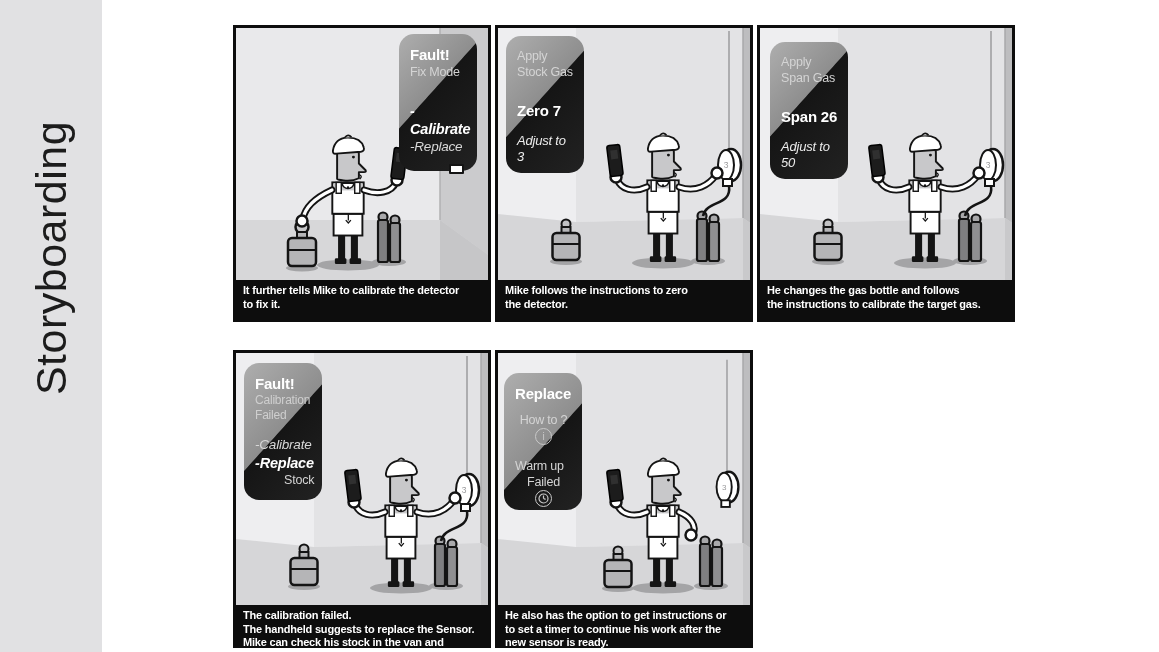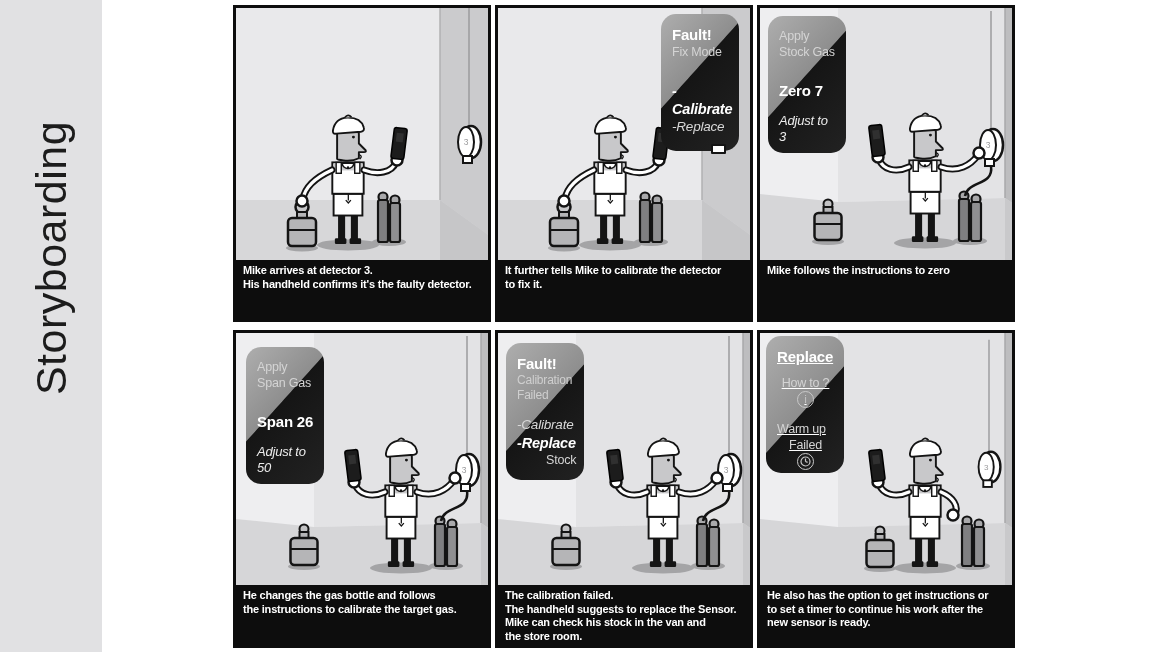--- a/index.html
+++ b/index.html
@@ -13,39 +13,39 @@
     transform:translate(-50%,-50%) rotate(-90deg);
     font-size:43px;font-weight:100;color:#1c1c1c;white-space:nowrap;letter-spacing:0.5px;
   }
   .board{
     position:absolute;left:233px;top:5px;
     display:grid;grid-template-columns:258px 258px 258px;grid-template-rows:317px 318px;
     column-gap:4px;row-gap:8px;
   }
   .panel{
     background:#0d0d0d;border:3px solid #0d0d0d;box-sizing:border-box;
-    display:flex;flex-direction:column;
+    display:flex;flex-direction:column;margin-top:20px;
   }
   .scene{position:relative;height:252px;background:#e9e9eb;overflow:hidden;flex:0 0 auto;}
   .scene > svg{display:block;width:252px;height:252px;}
   .caption{
     flex:1;padding:4px 7px 2px 7px;color:#ffffff;
     font-weight:bold;font-size:11px;line-height:13.5px;letter-spacing:-0.2px;
   }
   
   .phone{
     position:absolute;width:78px;height:137px;border-radius:15px;box-sizing:border-box;
     padding:12px 8px 0 11px;z-index:2;color:#fff;
     background:linear-gradient(132deg,#aeaeae 0%,#8e8e8e var(--cut,45%),#151515 calc(var(--cut,45%) + 0.6%),#222222 100%);
   }
   .phone-p2{right:11px;top:6px;--cut:42%;}
   .phone-p3{left:8px;top:8px;--cut:45%;}
   .phone-p4{left:10px;top:14px;--cut:42%;}
   .phone-p5{left:8px;top:10px;--cut:48%;}
-  .phone-p6{left:6px;top:3px;text-decoration:underline;--cut:52%;}
+  .phone-p6{left:6px;top:20px;--cut:52%;}
   .ph-title{font-weight:bold;font-size:15px;line-height:18px;letter-spacing:-0.2px;}
   .ph-sub{font-size:12.5px;line-height:16px;color:#d4d4d4;letter-spacing:-0.2px;}
   .ph-sub-sm{font-size:12px;line-height:15px;color:#cfcfcf;letter-spacing:-0.2px;}
   .ph-opt{font-size:13.5px;line-height:18px;font-style:italic;color:#d8d8d8;letter-spacing:-0.2px;}
   .ph-opt-b{font-size:14.5px;line-height:18px;font-style:italic;font-weight:bold;color:#ffffff;letter-spacing:-0.2px;}
   .ph-italic{font-size:13px;line-height:16px;font-style:italic;color:#ececec;letter-spacing:-0.2px;}
   .ph-indent{padding-left:29px;}
   .ph-gap-lg{height:22px;} .ph-gap-md{height:13px;} .ph-gap-sm{height:9px;}
   .ph-row{display:flex;align-items:center;justify-content:space-between;padding-right:2px;flex-direction:column;}
   .icon-circle{
@@ -203,31 +203,20 @@
     </symbol>
   </defs>
 </svg>
 
 <aside class="sidebar">
   <div class="sidebar-title">Storyboarding</div>
 </aside>
 
 <main class="board">
 
-  <section class="panel">
-    <div class="scene">
-      <svg viewBox="0 0 252 252">
-          <use href="#scene-a"></use>
-        </svg>
-    </div>
-    <div class="caption">
-      <div>Mike arrives at detector 3.</div>
-      <div>His handheld confirms it's the faulty detector.</div>
-    </div>
-  </section>
 
   <section class="panel">
     <div class="scene">
       <svg viewBox="0 0 252 252">
           <use href="#scene-a2"></use>
         </svg>
       <div class="phone phone-p2">
         <div class="ph-title">Fault!</div>
         <div class="ph-sub">Fix Mode</div>
         <div class="ph-gap-lg"></div>
@@ -251,20 +240,21 @@
         <div class="ph-sub">Apply</div>
         <div class="ph-sub">Stock Gas</div>
         <div class="ph-gap-lg"></div>
         <div class="ph-title">Zero 7</div>
         <div class="ph-gap-md"></div>
         <div class="ph-italic">Adjust to 3</div>
       </div>
     </div>
     <div class="caption">
       <div>Mike follows the instructions to zero</div>
+      <div>the detector.</div>
     </div>
   </section>
 
   <section class="panel">
     <div class="scene">
       <svg viewBox="0 0 252 252">
           <use href="#scene-b"></use>
         </svg>
       <div class="phone phone-p4">
         <div class="ph-sub">Apply</div>

